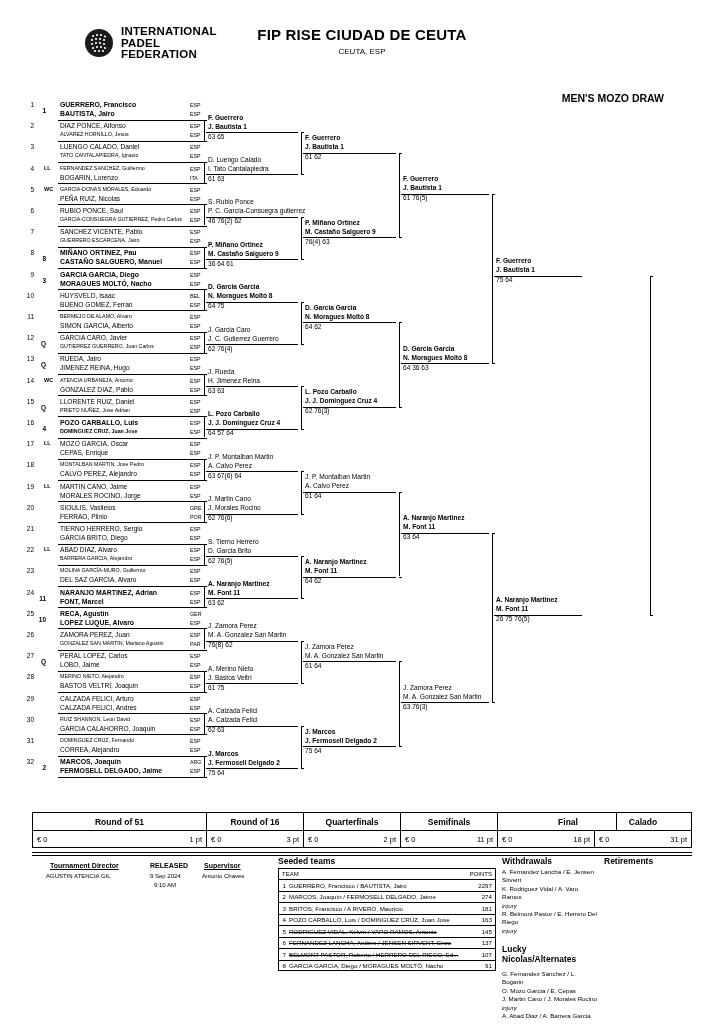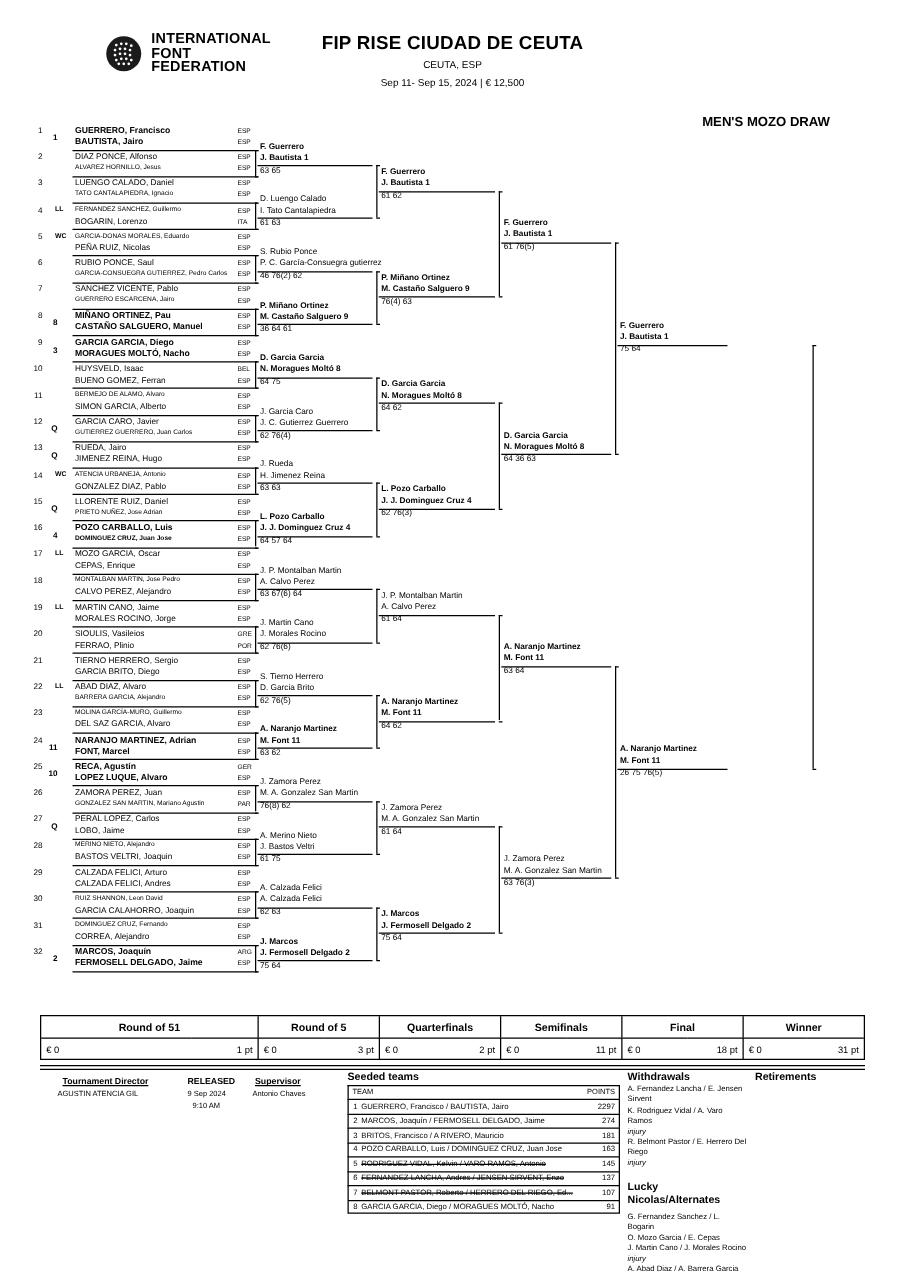--- a/index.html
+++ b/index.html
@@ -103,28 +103,27 @@
               <circle cx="17" cy="19" r="1.1"></circle>
               <circle cx="21" cy="20" r="1.1"></circle>
             <circle cx="11" cy="23" r="1.1"></circle>
               <circle cx="15" cy="23" r="1.1"></circle>
               <circle cx="19" cy="23" r="1.1"></circle>
           </g>
         </svg>
       </span>
       <span class="logo-text">
         <span>INTERNATIONAL</span><br>
-        <span>FONT</span><br>
+        <span>PADEL</span><br>
         <span>FEDERATION</span>
       </span>
     </div>
     <div class="title-block">
       <div class="ttl">FIP RISE CIUDAD DE CEUTA</div>
       <div class="sub1">CEUTA, ESP</div>
-      <div class="sub2">Sep 11- Sep 15, 2024  |  € 12,500</div>
     </div>
   </div>
   <div class="draw-label">MEN'S MOZO DRAW</div>
 
   <div class="draw" id="draw">
       <div class="num" style="left:21px;top:17px;">1</div>
       <div class="seedno" style="left:34px;top:23px;font-weight:bold;">1</div>
       <div class="p1 bold" style="left:60px;top:17px;">GUERRERO, Francisco</div>
       <div class="p2 bold" style="left:60px;top:26px;">BAUTISTA, Jairo</div>
       <div class="cc" style="left:190px;top:18px;">ESP</div>
@@ -542,25 +541,25 @@
       <div class="ln vl" style="left:492px;top:448.7px;height:169.59999999999997px"></div>
       <div class="ln hl" style="left:492px;top:448.7px;width:3px"></div>
       <div class="ln hl" style="left:492px;top:618.3px;width:3px"></div>
       <div class="ln vl" style="left:650px;top:191.5px;height:339.20000000000005px"></div>
       <div class="ln hl" style="left:650px;top:191.5px;width:3px"></div>
       <div class="ln hl" style="left:650px;top:530.7px;width:3px"></div>
     </div>
 
   <div class="ptable">
     <div class="cellhdr" style="left:0;width:174px">Round of 51</div>
-    <div class="cellhdr" style="left:174px;width:97px">Round of 5</div>
+    <div class="cellhdr" style="left:174px;width:97px">Round of 16</div>
     <div class="cellhdr" style="left:271px;width:97px">Quarterfinals</div>
     <div class="cellhdr" style="left:368px;width:97px">Semifinals</div>
-    <div class="cellhdr" style="left:465px;width:97px">Final</div>
-    <div class="cellhdr nb" style="left:562px;width:96px">Winner</div>
+    <div class="cellhdr" style="left:487px;width:97px">Final</div>
+    <div class="cellhdr nb" style="left:562px;width:96px">Calado</div>
 
     <div class="cellval v-l" style="left:0;width:120px;border-right:none">€ 0</div>
     <div class="cellval v-r" style="left:120px;width:54px">1 pt</div>
     <div class="cellval v-l" style="left:174px;width:52px;border-right:none">€ 0</div>
     <div class="cellval v-r" style="left:226px;width:45px">3 pt</div>
     <div class="cellval v-l" style="left:271px;width:52px;border-right:none">€ 0</div>
     <div class="cellval v-r" style="left:323px;width:45px">2 pt</div>
     <div class="cellval v-l" style="left:368px;width:52px;border-right:none">€ 0</div>
     <div class="cellval v-r" style="left:420px;width:45px">11 pt</div>
     <div class="cellval v-l" style="left:465px;width:52px;border-right:none">€ 0</div>

